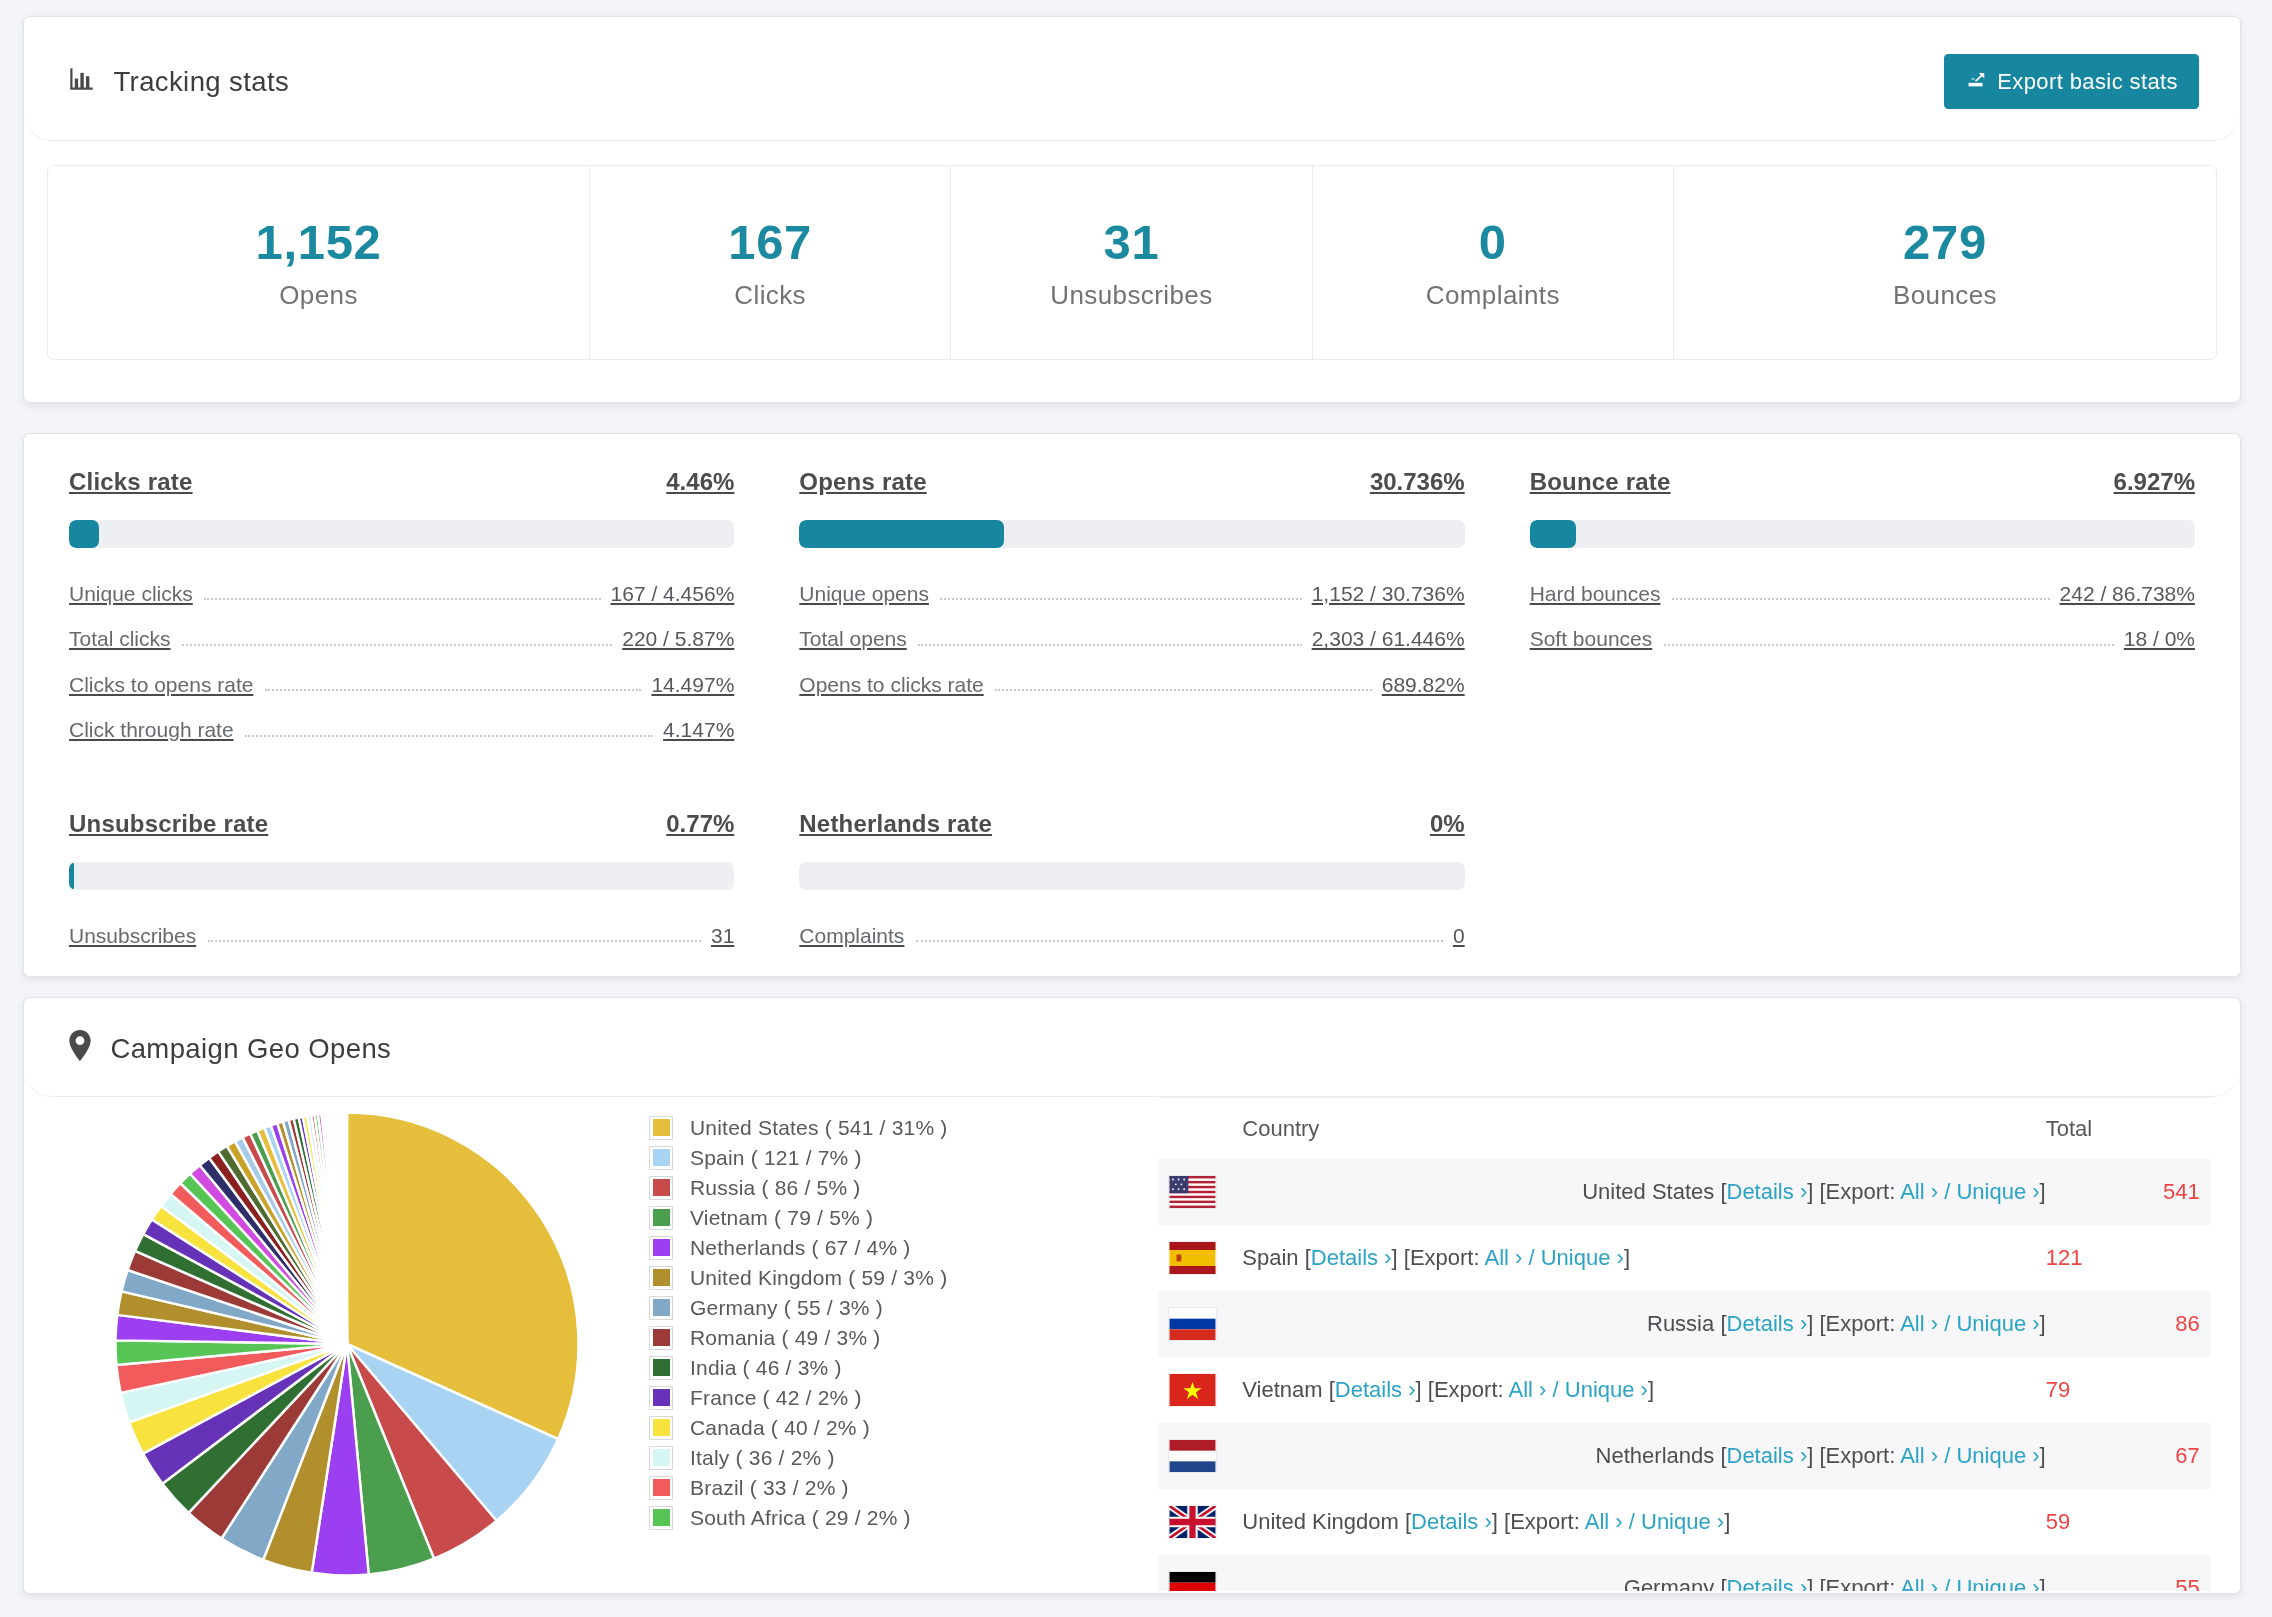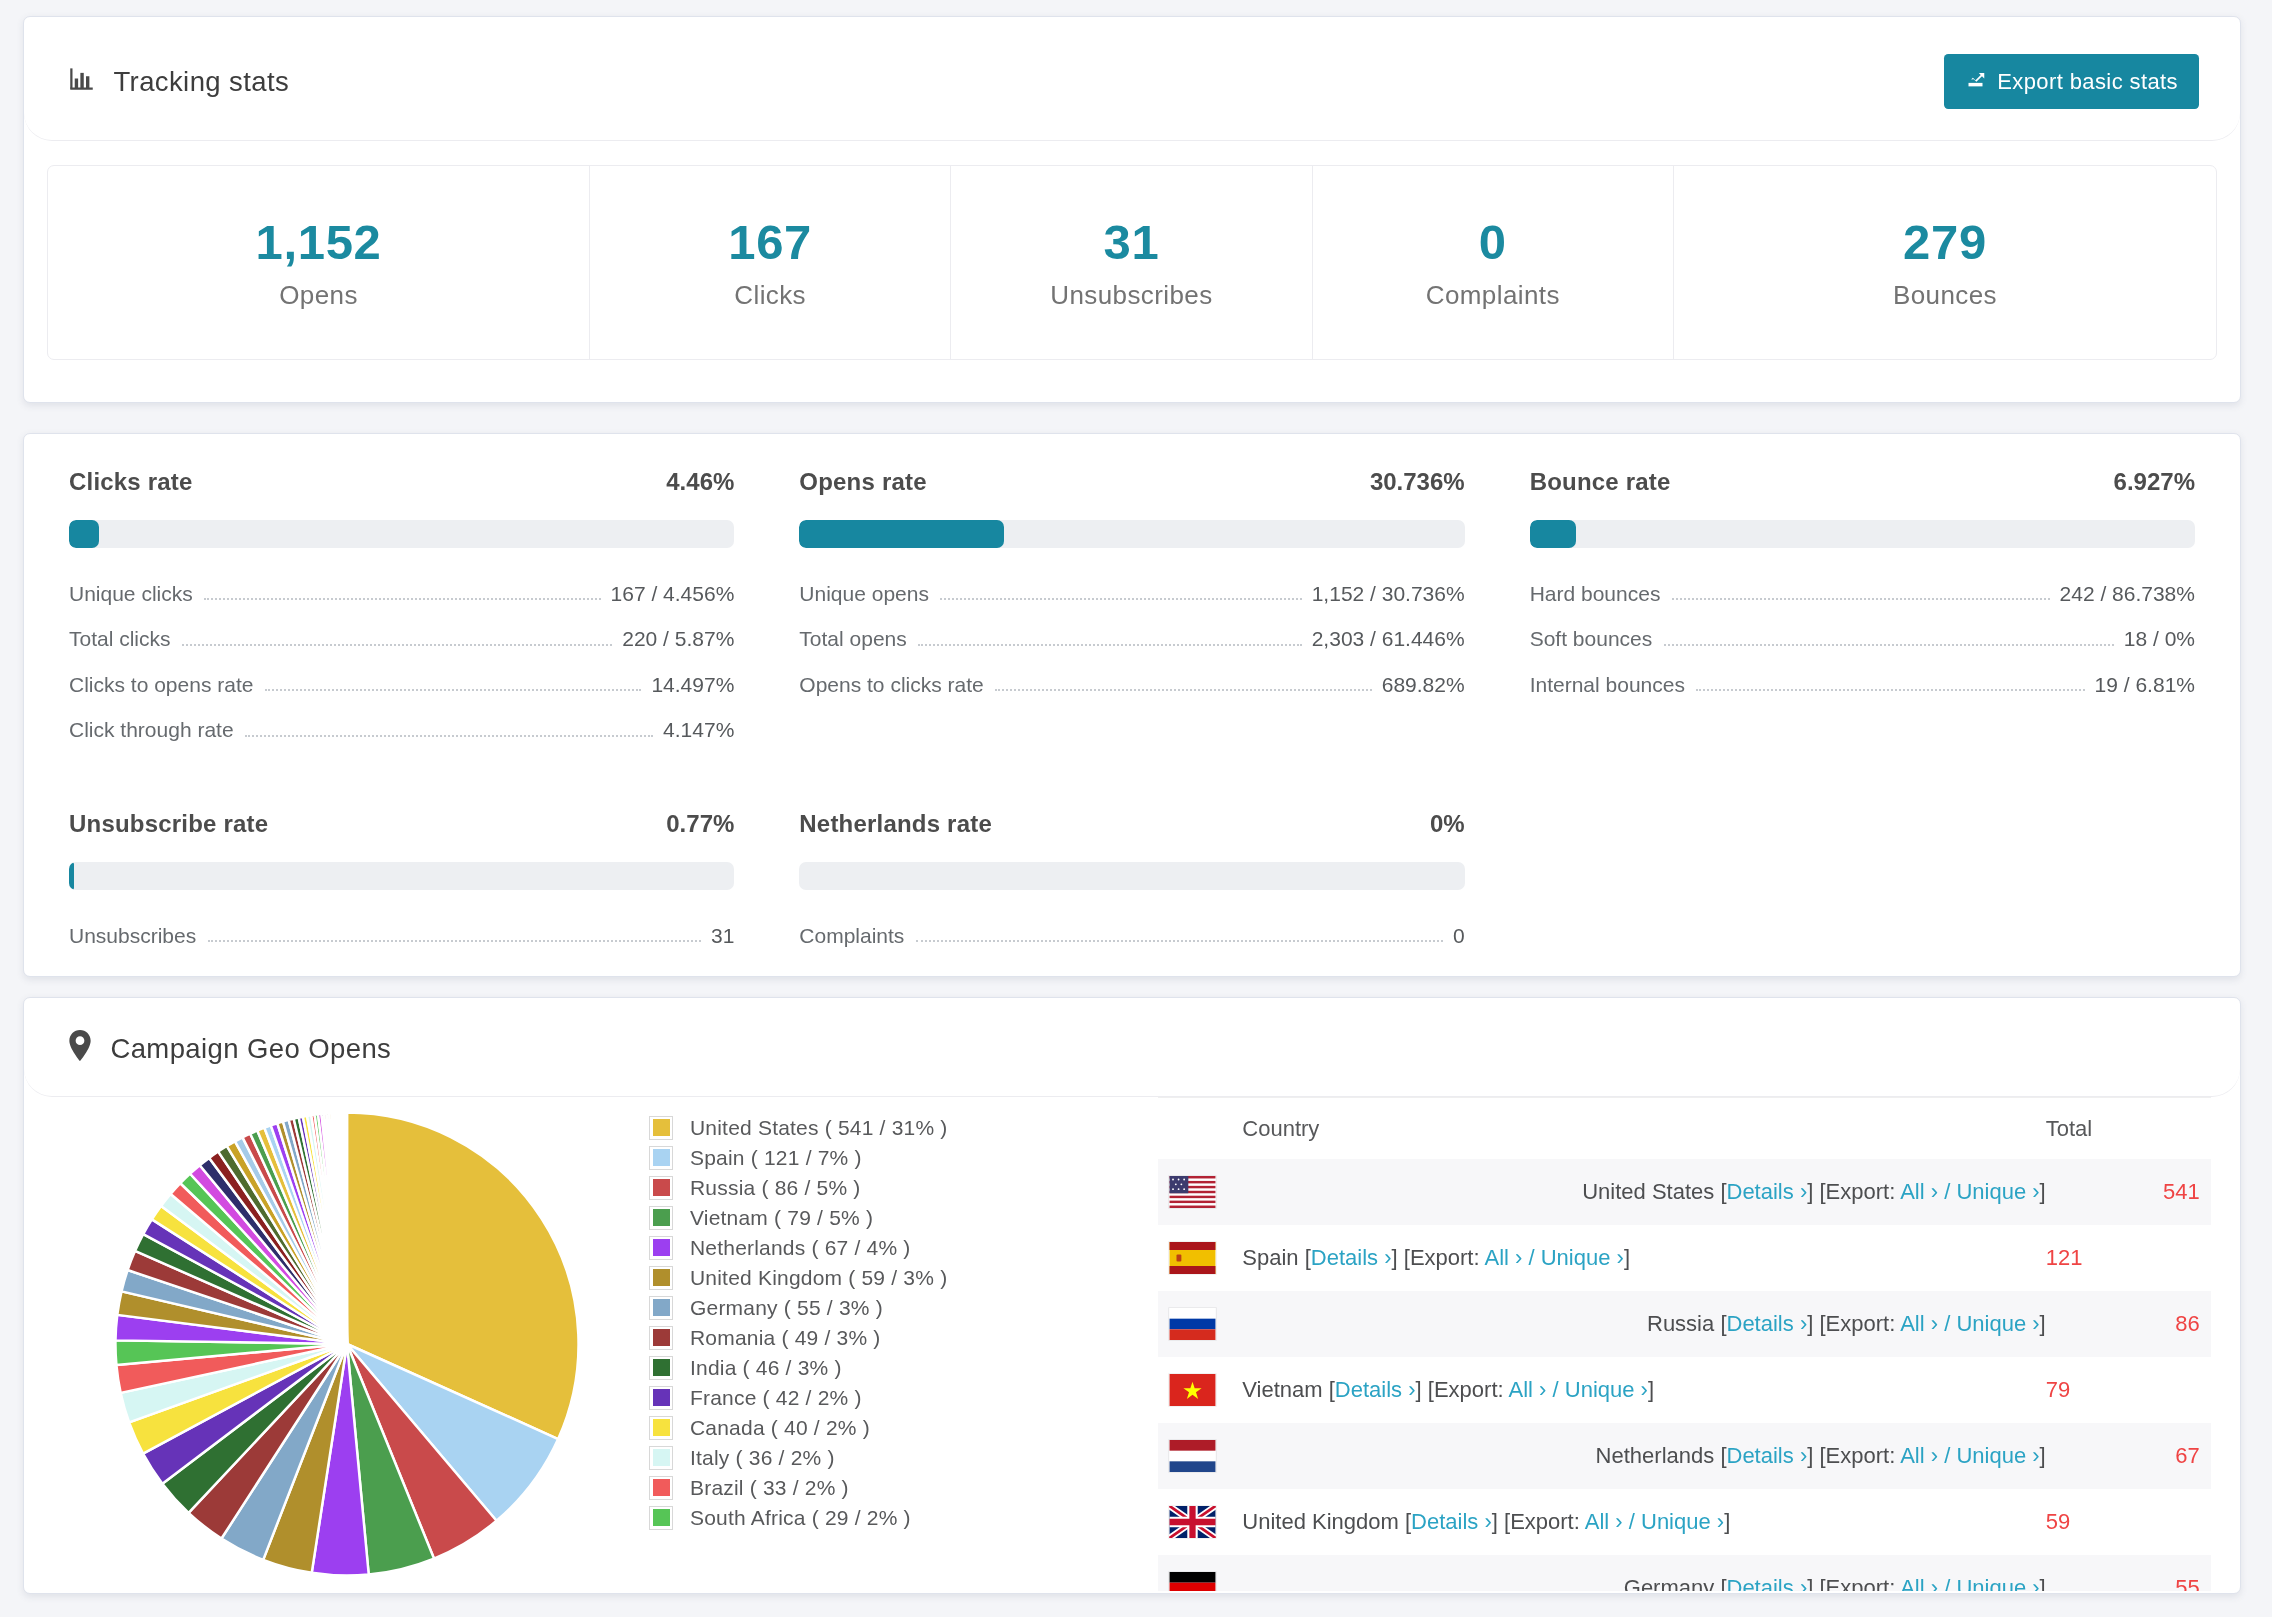--- a/index.html
+++ b/index.html
@@ -45,20 +45,21 @@
   .stat-cell:last-child { border-right:none; }
   .stat-cell.wide { width:25%; } .stat-cell.narrow { width:16.666%; }
   .stat-value { font-size:49px; font-weight:bold; color:#1b8aa0; letter-spacing:0.7px; }
   .stat-label { font-size:26px; color:#737373; margin-top:10px; letter-spacing:0.4px; }
   
   #card-rates { top:433px; height:544px; }
   .rates-grid {
     display:grid; grid-template-columns:1fr 1fr 1fr;
     column-gap:65px; row-gap:49px;
     padding:34px 45px;
+    text-decoration:underline;
   }
   .rate-head { display:flex; justify-content:space-between; align-items:baseline; }
   .rate-title { font-size:24px; font-weight:bold; color:#4c4c4c; letter-spacing:0.2px; }
   .rate-value { font-size:24px; font-weight:bold; color:#4c4c4c; }
   .bar-track {
     margin-top:24px; height:28px; background:#edeff2; border-radius:7px;
     overflow:hidden; position:relative;
   }
   .bar-fill { height:100%; background:#1787a0; border-radius:7px; }
   .rate-rows { margin-top:31px; }
@@ -220,25 +221,20 @@
       <div class="rate-rows">
         <div class="rate-row">
             <span class="rate-row-label">Hard bounces</span>
             <span class="leader"></span>
             <span class="rate-row-value">242 / 86.738%</span>
           </div>
         <div class="rate-row">
             <span class="rate-row-label">Soft bounces</span>
             <span class="leader"></span>
             <span class="rate-row-value">18 / 0%</span>
-          </div>
-        <div class="rate-row">
-            <span class="rate-row-label">Internal bounces</span>
-            <span class="leader"></span>
-            <span class="rate-row-value">19 / 6.81%</span>
           </div>
       </div>
     </div>
 
     <div>
       <div class="rate-head">
         <span class="rate-title">Unsubscribe rate</span>
         <span class="rate-value">0.77%</span>
       </div>
       <div class="bar-track">

